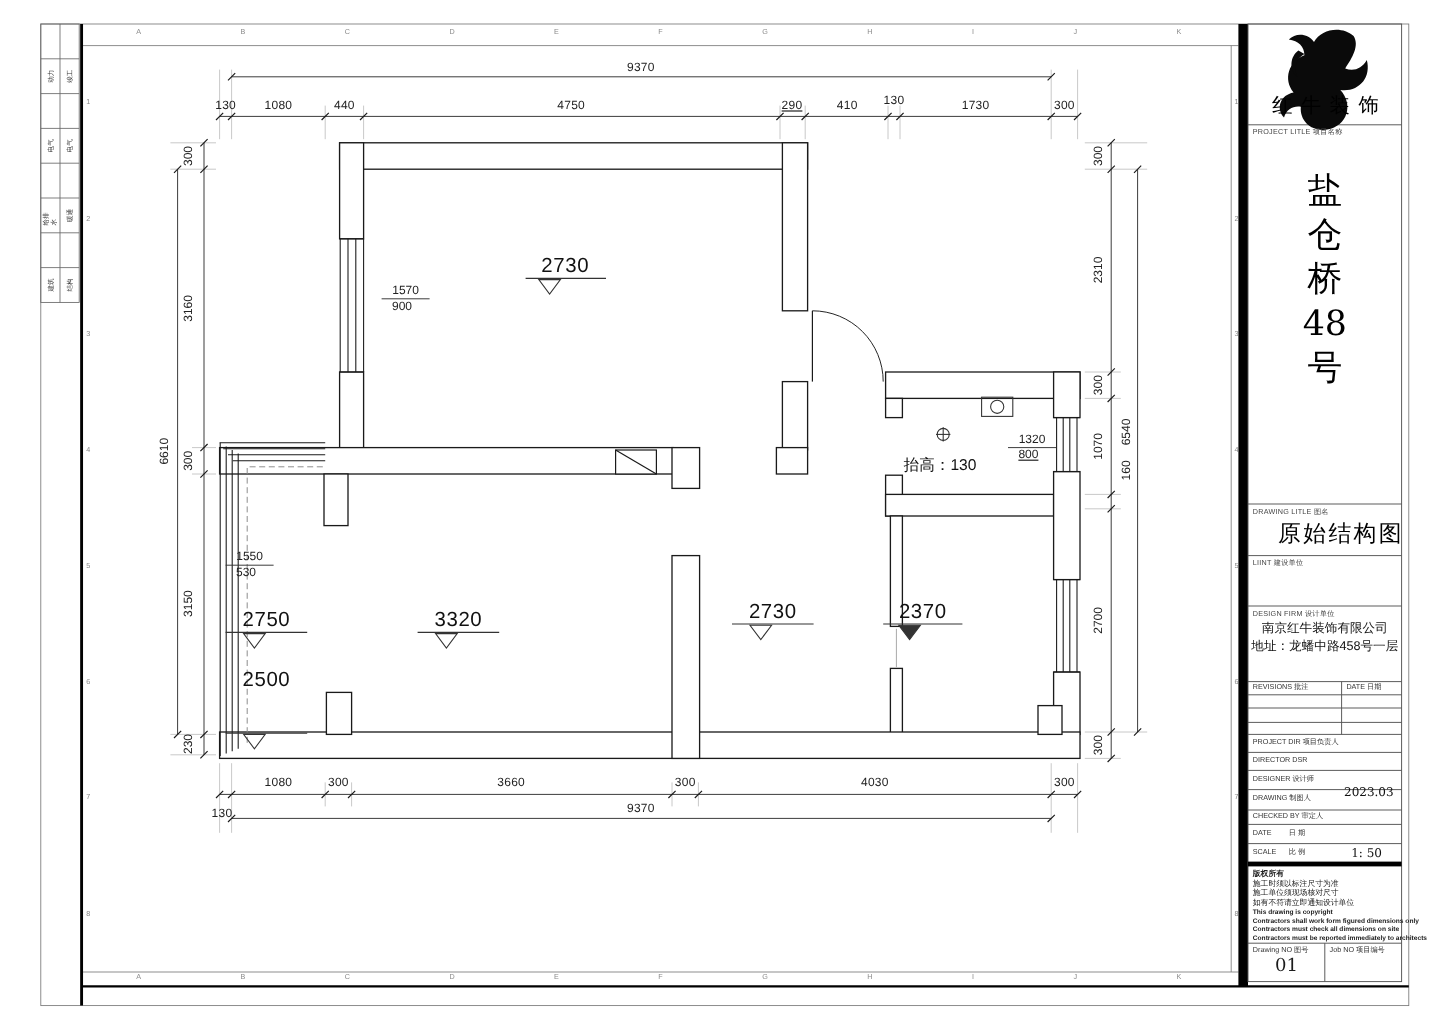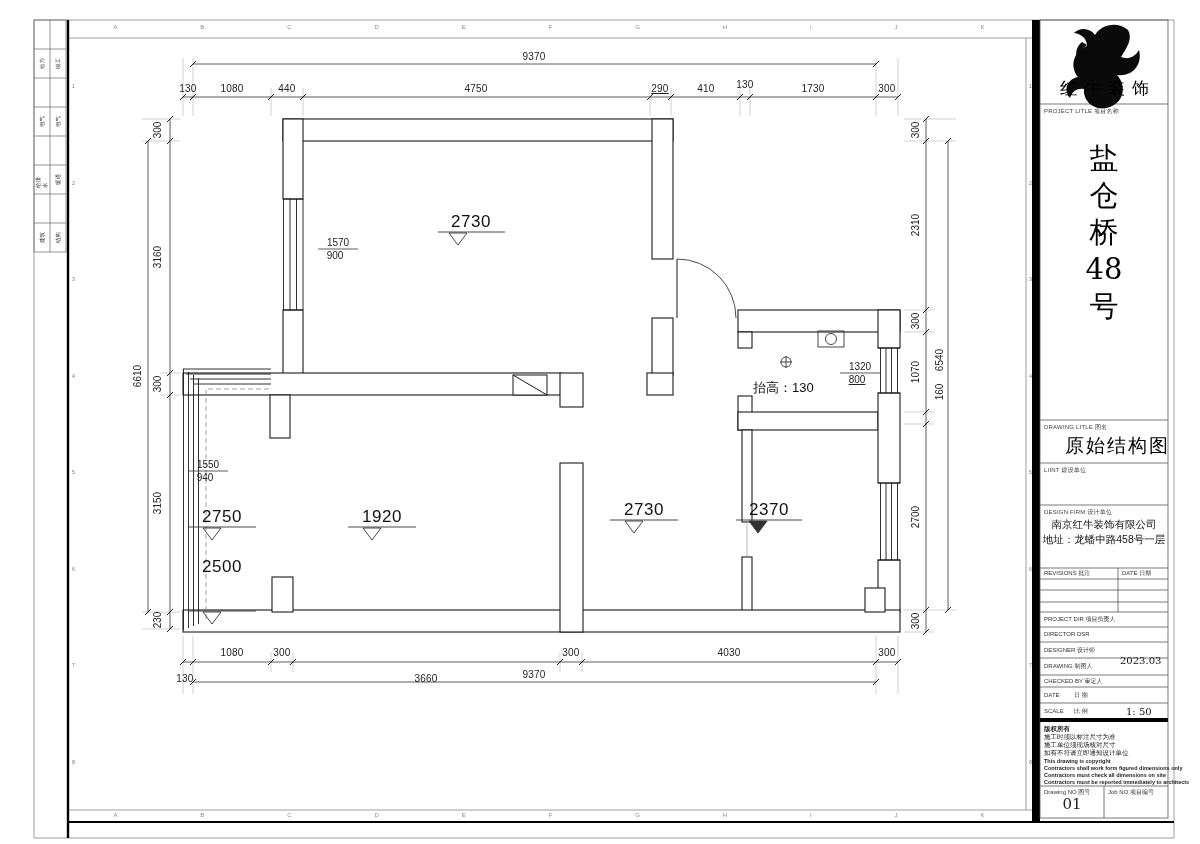--- a/index.html
+++ b/index.html
@@ -323,21 +323,21 @@
   <span class="t dim cx" style="left:287px;top:84px;">440</span>
   <span class="t dim cx" style="left:476px;top:84px;">4750</span>
   <span class="t dim cx" style="left:660px;top:84px;text-decoration:underline;">290</span>
   <span class="t dim cx" style="left:706px;top:84px;">410</span>
   <span class="t dim cx" style="left:745px;top:80px;">130</span>
   <span class="t dim cx" style="left:813px;top:84px;">1730</span>
   <span class="t dim cx" style="left:887px;top:84px;">300</span>
 
   <span class="t dim cx" style="left:232px;top:648px;">1080</span>
   <span class="t dim cx" style="left:282px;top:648px;">300</span>
-  <span class="t dim cx" style="left:426px;top:674px;">3660</span>
+  <span class="t dim cx" style="left:426px;top:648px;">3660</span>
   <span class="t dim cx" style="left:571px;top:648px;">300</span>
   <span class="t dim cx" style="left:729px;top:648px;">4030</span>
   <span class="t dim cx" style="left:887px;top:648px;">300</span>
   <span class="t dim cx" style="left:534px;top:670px;">9370</span>
   <span class="t dim cx" style="left:185px;top:674px;">130</span>
 
   <span class="t vdim" style="left:158px;top:130px;">300</span>
   <span class="t vdim" style="left:158px;top:257px;">3160</span>
   <span class="t vdim" style="left:158px;top:384px;">300</span>
   <span class="t vdim" style="left:158px;top:503px;">3150</span>
@@ -348,29 +348,29 @@
   <span class="t vdim" style="left:916px;top:225px;">2310</span>
   <span class="t vdim" style="left:916px;top:321px;">300</span>
   <span class="t vdim" style="left:916px;top:372px;">1070</span>
   <span class="t vdim" style="left:940px;top:392px;">160</span>
   <span class="t vdim" style="left:916px;top:517px;">2700</span>
   <span class="t vdim" style="left:916px;top:621px;">300</span>
   <span class="t vdim" style="left:940px;top:360px;">6540</span>
 
   <span class="t lvl cx" style="left:471px;top:213px;">2730</span>
   <span class="t lvl cx" style="left:222px;top:508px;">2750</span>
-  <span class="t lvl cx" style="left:382px;top:508px;">1920</span>
+  <span class="t lvl cx" style="left:382px;top:508px;">3320</span>
   <span class="t lvl cx" style="left:222px;top:558px;">2500</span>
   <span class="t lvl cx" style="left:644px;top:501px;">2730</span>
   <span class="t lvl cx" style="left:769px;top:501px;">2370</span>
 
   <span class="t frac cx" style="left:338px;top:238px;">1570</span>
   <span class="t frac cx" style="left:335px;top:251px;">900</span>
   <span class="t frac cx" style="left:208px;top:460px;">1550</span>
-  <span class="t frac cx" style="left:205px;top:473px;">940</span>
+  <span class="t frac cx" style="left:205px;top:473px;">530</span>
   <span class="t frac cx" style="left:860px;top:362px;">1320</span>
   <span class="t frac cx" style="left:857px;top:375px;text-decoration:underline;">800</span>
 
   <span class="t raise" style="left:753px;top:381px;">抬高：130</span>
 
   <span class="t tb-brand cx" style="left:1108px;top:80px;">红牛装饰</span>
   <span class="t tb-label" style="left:1044px;top:108px;">PROJECT LITLE  项目名称</span>
 
   <div class="t" style="left:1084px;top:140px;">
     <div class="tb-proj">盐</div>

